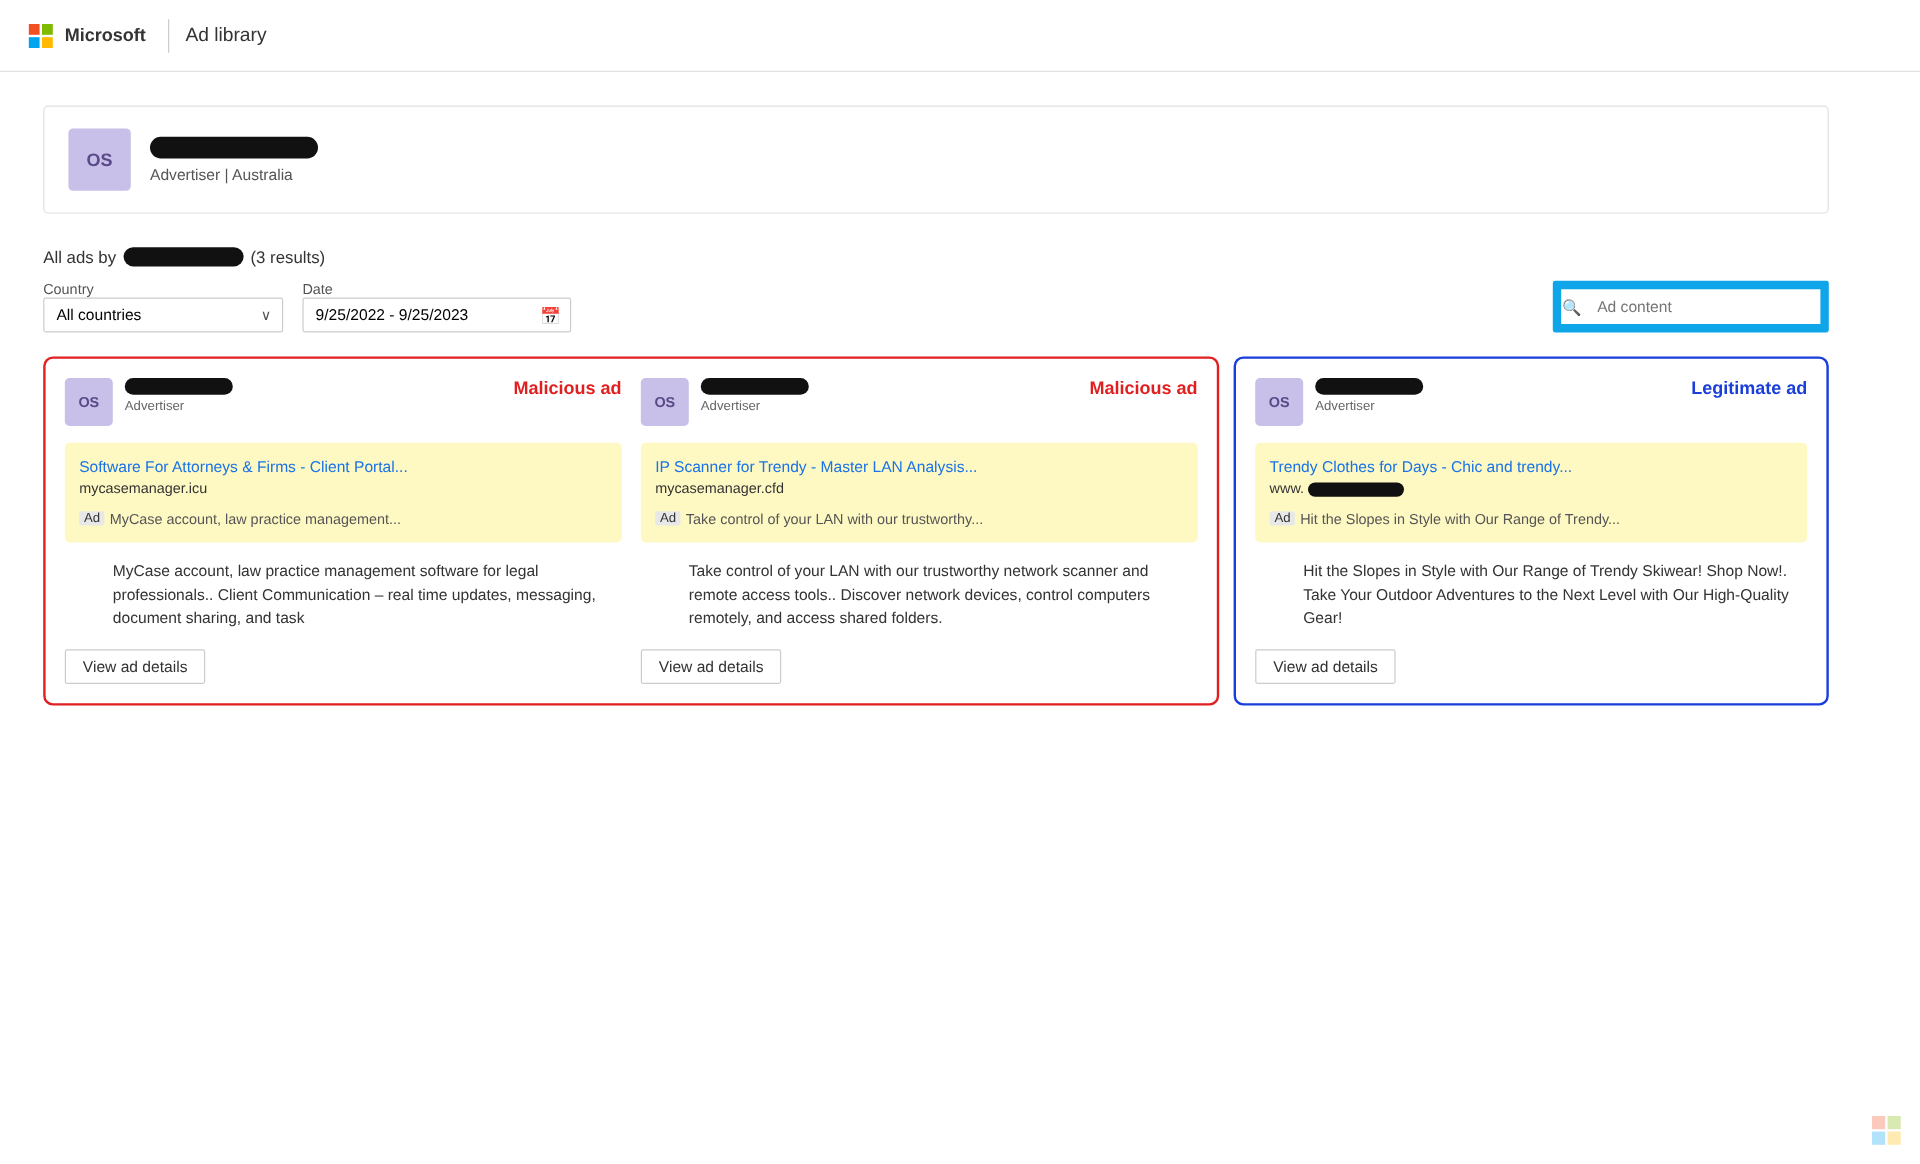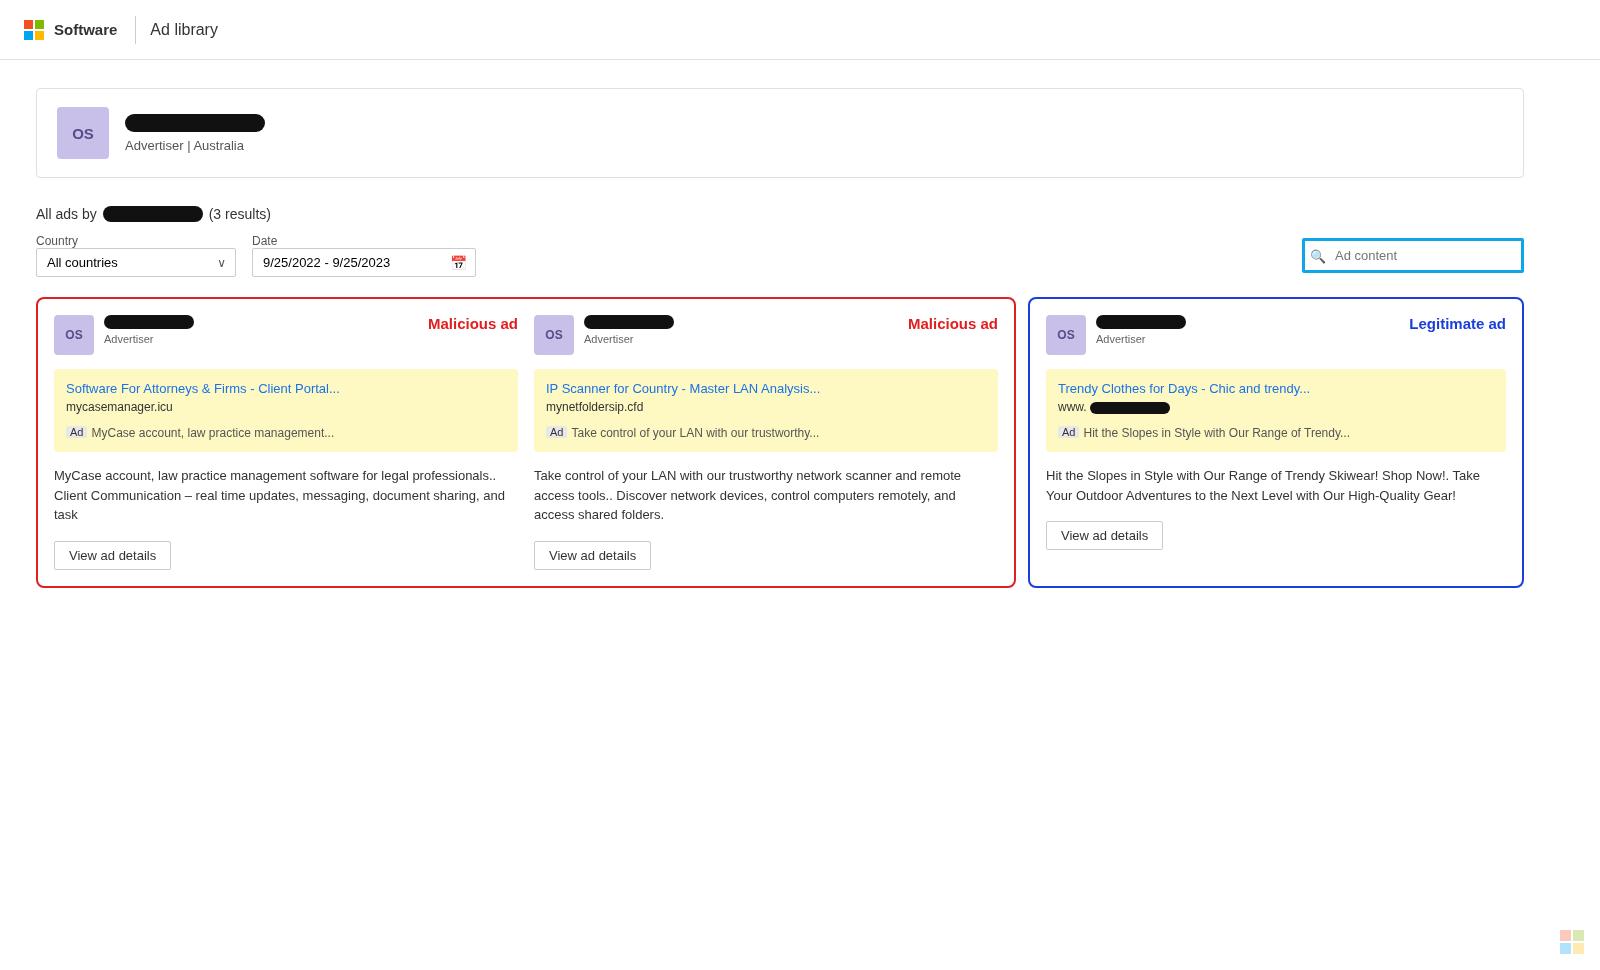--- a/index.html
+++ b/index.html
@@ -182,21 +182,21 @@
     .search-wrapper::before {
       content: '🔍';
       position: absolute;
       left: 8px;
       top: 50%;
       transform: translateY(-50%);
       font-size: 13px;
       pointer-events: none;
     }
     .search-input {
-      border: 3px solid #0ea5e9;
+      border: 7px solid #0ea5e9;
       border-radius: 2px;
       padding: 7px 10px 7px 30px;
       font-size: 13px;
       color: #999;
       background: #fff;
       min-width: 220px;
     }
 
     
     .ads-grid {
@@ -315,20 +315,21 @@
       color: #333;
       flex-shrink: 0;
       text-align: center;
     }
 
     .ad-body-text {
       font-size: 13px;
       color: #333;
       line-height: 1.5;
       margin-bottom: 16px;
+      margin-left: 40px;
     }
 
     .view-details-btn {
       border: 1px solid #ccc;
       background: #fff;
       border-radius: 2px;
       padding: 6px 14px;
       font-size: 13px;
       cursor: pointer;
       color: #333;
@@ -355,21 +356,21 @@
 </head>
 <body>
 
 <header class="header">
   <div class="ms-logo">
     <span></span>
       <span></span>
       <span></span>
       <span></span>
   </div>
-  <span class="ms-word">Software</span>
+  <span class="ms-word">Microsoft</span>
   <div class="header-divider"></div>
   <span class="header-title">Ad library</span>
 </header>
 
 <div class="main">
 
   <div class="advertiser-card">
     <div class="advertiser-avatar">OS</div>
     <div class="advertiser-info">
       <div class="advertiser-name-redacted"></div>
@@ -436,22 +437,22 @@
           <div class="ad-card-left">
             <div class="ad-avatar">OS</div>
             <div class="ad-advertiser-block">
               <div class="ad-advertiser-name-redacted"></div>
               <div class="ad-advertiser-label">Advertiser</div>
             </div>
           </div>
           <span class="ad-badge malicious">Malicious ad</span>
         </div>
         <div class="ad-preview">
-          <div class="ad-preview-title">IP Scanner for Country - Master LAN Analysis...</div>
-          <div class="ad-preview-url">mynetfoldersip.cfd</div>
+          <div class="ad-preview-title">IP Scanner for Trendy - Master LAN Analysis...</div>
+          <div class="ad-preview-url">mycasemanager.cfd</div>
           <div class="ad-preview-desc">
             <span class="ad-tag">Ad</span>
             <span>Take control of your LAN with our trustworthy...</span>
           </div>
         </div>
         <div class="ad-body-text">Take control of your LAN with our trustworthy network scanner and remote access tools.. Discover network devices, control computers remotely, and access shared folders.</div>
         <button class="view-details-btn">View ad details</button>
       </div>
 
     </div>

